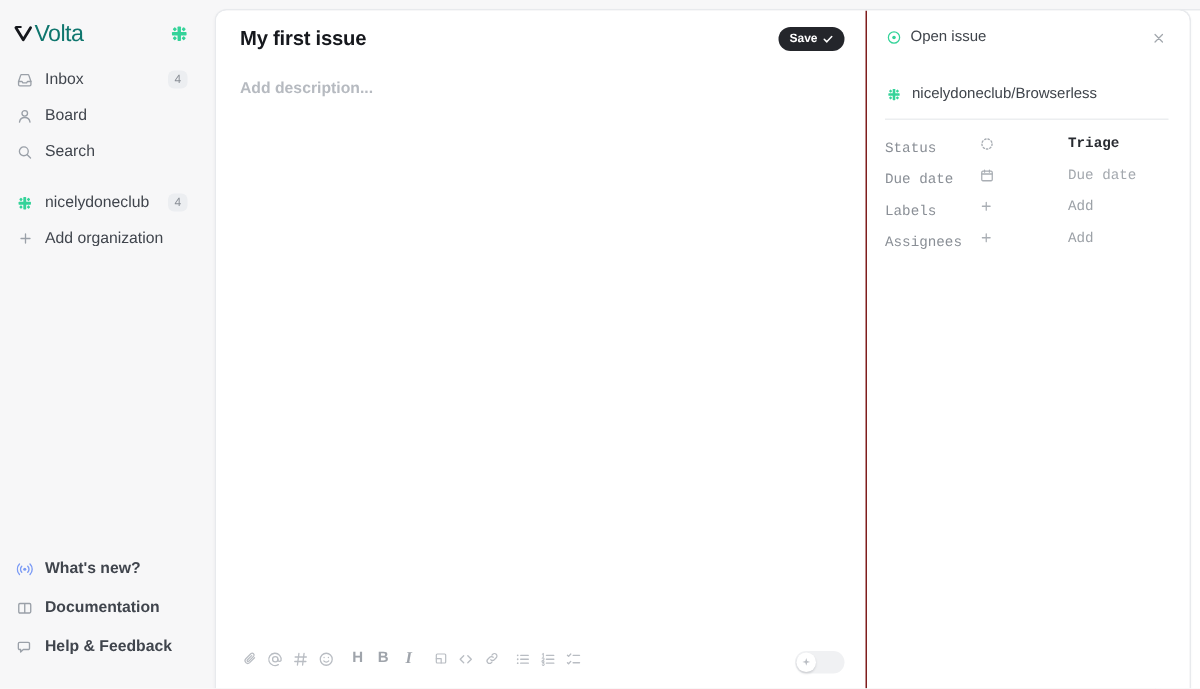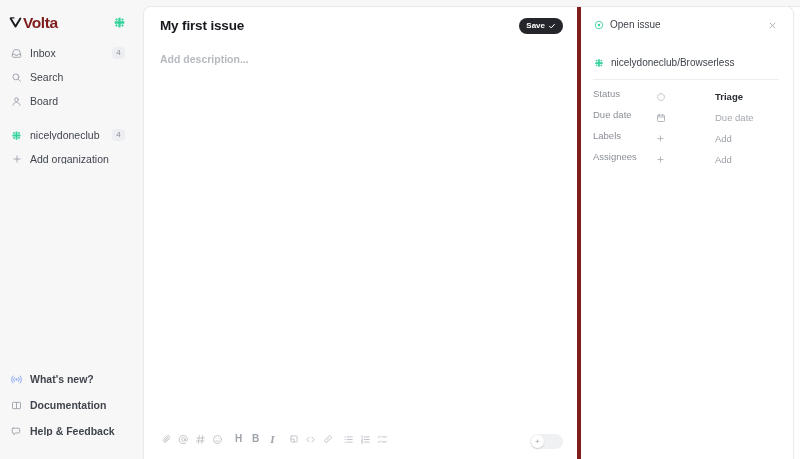--- a/index.html
+++ b/index.html
@@ -38,23 +38,23 @@
   .brand-row {
     height: 33px;
     display: flex;
     align-items: center;
     justify-content: space-between;
     padding: 0 10px 0 9px;
     margin-top: 6px;
   }
   .brand-logo {
     font-size: 15.5px;
-    font-weight: 700;
+    font-weight: 400;
     letter-spacing: -0.4px;
-    color: #7f1d1d;
+    color: #0f766e;
     display: flex;
     align-items: center;
     line-height: 1;
   }
   .brand-mark { display: block; }
 
   .nav-group { margin-top: 6px; }
   .nav-group.second { margin-top: 10px; }
 
   .nav-item {
@@ -224,21 +224,21 @@
     border-radius: 50%;
     background: #fff;
     box-shadow: 0 1px 1.5px rgba(16,24,40,0.16);
     display: flex; align-items: center; justify-content: center;
     color: #b9bdc3;
   }
 
   
   #detail-panel {
     flex: 1 1 auto;
-    border-left: 4px solid #7f1d1d;
+    border-left: 1px solid #7f1d1d;
     background: #ffffff;
     padding: 11px 0 16px 0;
     position: relative;
   }
 
   .panel-head {
     padding: 0 14px 0 12px;
   }
   .panel-row-top {
     display: flex;
@@ -277,23 +277,24 @@
 
   .panel-divider {
     margin: 10px 14px 0 12px;
     height: 1px;
     background: #eceef0;
   }
 
   .props { padding: 9px 14px 0 12px; }
   .prop-row {
     display: flex;
-    align-items: flex-start;
+    align-items: flex-end;
     height: 14px;
     margin-bottom: 7px;
+    font-family: Liberation Mono, monospace;
   }
   .prop-key {
     width: 62px;
     flex: 0 0 62px;
     font-size: 9.5px;
     color: #8a8f96;
     line-height: 1;
   }
   .prop-val {
     display: flex;
@@ -378,36 +379,36 @@
             <path d="M2 9.2 V12.2 A1.3 1.3 0 0 0 3.3 13.5 H12.7 A1.3 1.3 0 0 0 14 12.2 V9.2"></path>
             <path d="M2 9.2 L4 3.3 A1 1 0 0 1 5 2.6 H11 A1 1 0 0 1 12 3.3 L14 9.2 H10.6 L9.8 10.6 H6.2 L5.4 9.2 Z"></path>
           </svg>
         </span>
         <span class="nav-label">Inbox</span>
         <span class="nav-badge">4</span>
       </div>
 
       <div class="nav-item">
         <span class="nav-ico">
+          <svg width="11" height="11" viewBox="0 0 16 16" fill="none" stroke="currentColor" stroke-width="1.3" stroke-linecap="round" stroke-linejoin="round">
+            <circle cx="8" cy="5.2" r="2.7"></circle>
+            <path d="M2.9 13.6 C3.4 10.7 5.5 9.2 8 9.2 C10.5 9.2 12.6 10.7 13.1 13.6"></path>
+          </svg>
+        </span>
+        <span class="nav-label">Board</span>
+      </div>
+
+      <div class="nav-item">
+        <span class="nav-ico">
           <svg width="11" height="11" viewBox="0 0 16 16" fill="none" stroke="currentColor" stroke-width="1.3" stroke-linecap="round">
             <circle cx="7.1" cy="7.1" r="4.3"></circle>
             <path d="M10.4 10.4 L13.6 13.6"></path>
           </svg>
         </span>
         <span class="nav-label">Search</span>
-      </div>
-
-      <div class="nav-item">
-        <span class="nav-ico">
-          <svg width="11" height="11" viewBox="0 0 16 16" fill="none" stroke="currentColor" stroke-width="1.3" stroke-linecap="round" stroke-linejoin="round">
-            <circle cx="8" cy="5.2" r="2.7"></circle>
-            <path d="M2.9 13.6 C3.4 10.7 5.5 9.2 8 9.2 C10.5 9.2 12.6 10.7 13.1 13.6"></path>
-          </svg>
-        </span>
-        <span class="nav-label">Board</span>
       </div>
     </nav>
 
     <nav class="nav-group second">
 
       <div class="nav-item">
         <span class="nav-ico org-mark">
           <svg width="11" height="11" viewBox="0 0 16 16" aria-hidden="true">
             <g fill="#34d399">
               <rect x="6.6" y="2" width="2.8" height="12" rx="0.6"></rect>

